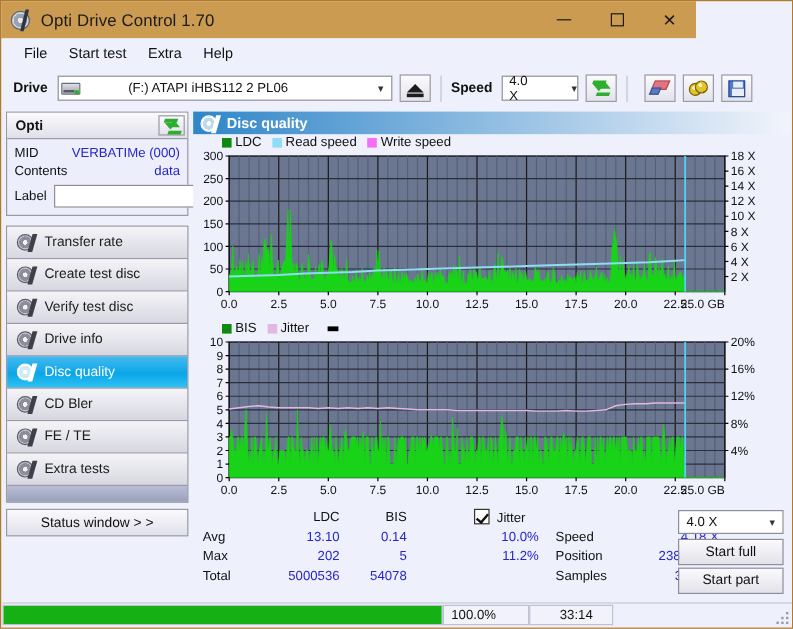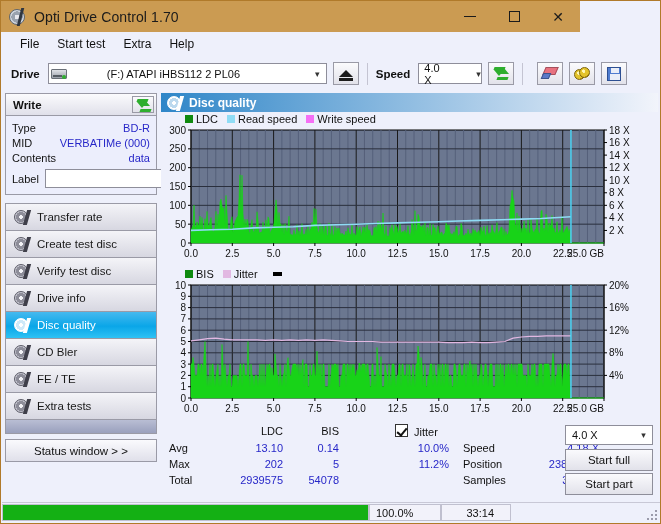--- a/index.html
+++ b/index.html
@@ -279,35 +279,31 @@
     </div>
     <div class="tb-btn">
       <span class="save-ico"></span>
     </div>
   </div>
 
   <div class="leftcol">
 
     <div class="panel">
       <div class="disc-head">
-        <div class="t">Write</div>
+        <div class="t">Opti</div>
         <div class="btn">
           <span class="refresh-ico" style="width:13px;height:12px">
               <i class="a"></i>
               <i class="b"></i>
               <i class="c"></i>
               <i class="d"></i>
             </span>
         </div>
       </div>
       <div class="disc-body">
-        <div class="drow">
-          <span class="k">Type</span>
-          <span class="v">BD-R</span>
-        </div>
         <div class="drow">
           <span class="k">MID</span>
           <span class="v">VERBATIMe (000)</span>
         </div>
         <div class="drow">
           <span class="k">Contents</span>
           <span class="v">data</span>
         </div>
         <div class="label-row">
           <span class="k">Label</span>
@@ -634,21 +630,21 @@
       <div class="sv" style="left:62px;top:18px;width:60px;">13.10</div>
       <div class="sv" style="left:128px;top:18px;width:50px;">0.14</div>
       <div class="sv" style="left:238px;top:18px;width:50px;">10.0%</div>
 
       <div class="st" style="left:8px;top:34px;">Max</div>
       <div class="sv" style="left:62px;top:34px;width:60px;">202</div>
       <div class="sv" style="left:128px;top:34px;width:50px;">5</div>
       <div class="sv" style="left:238px;top:34px;width:50px;">11.2%</div>
 
       <div class="st" style="left:8px;top:50px;">Total</div>
-      <div class="sv" style="left:50px;top:50px;width:72px;">2939575</div>
+      <div class="sv" style="left:50px;top:50px;width:72px;">5000536</div>
       <div class="sv" style="left:122px;top:50px;width:56px;">54078</div>
 
       <div class="chk" style="left:234px;top:0px;"></div>
       <div class="st" style="left:253px;top:2px;">Jitter</div>
 
       <div class="st" style="left:302px;top:18px;">Speed</div>
       <div class="sv" style="left:340px;top:18px;width:98px;">4.18 X</div>
       <div class="st" style="left:302px;top:34px;">Position</div>
       <div class="sv" style="left:340px;top:34px;width:98px;">23862 MB</div>
       <div class="st" style="left:302px;top:50px;">Samples</div>

